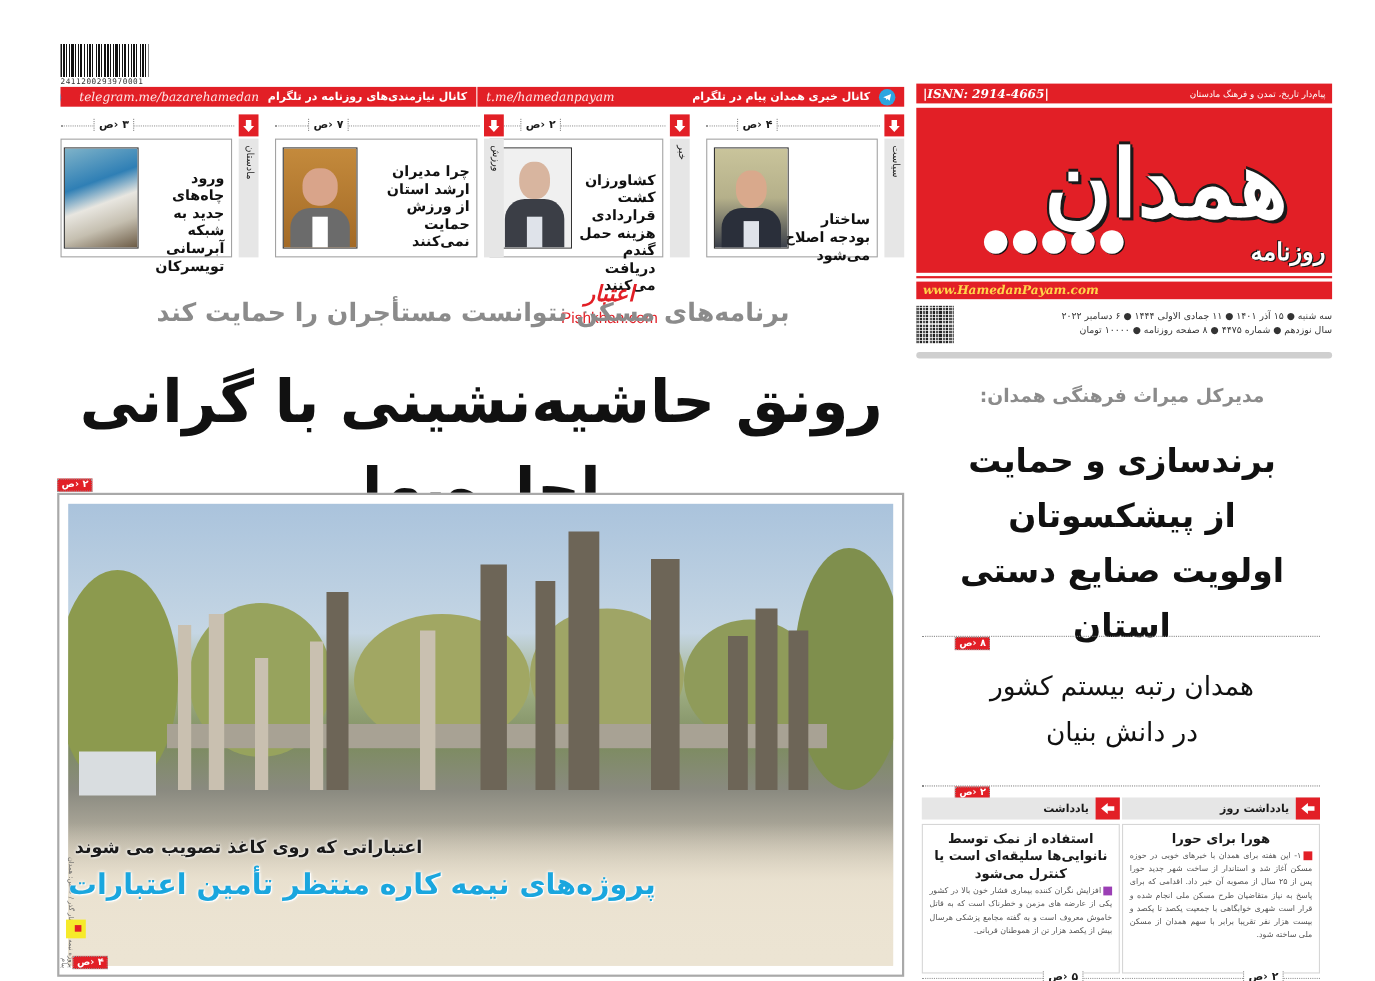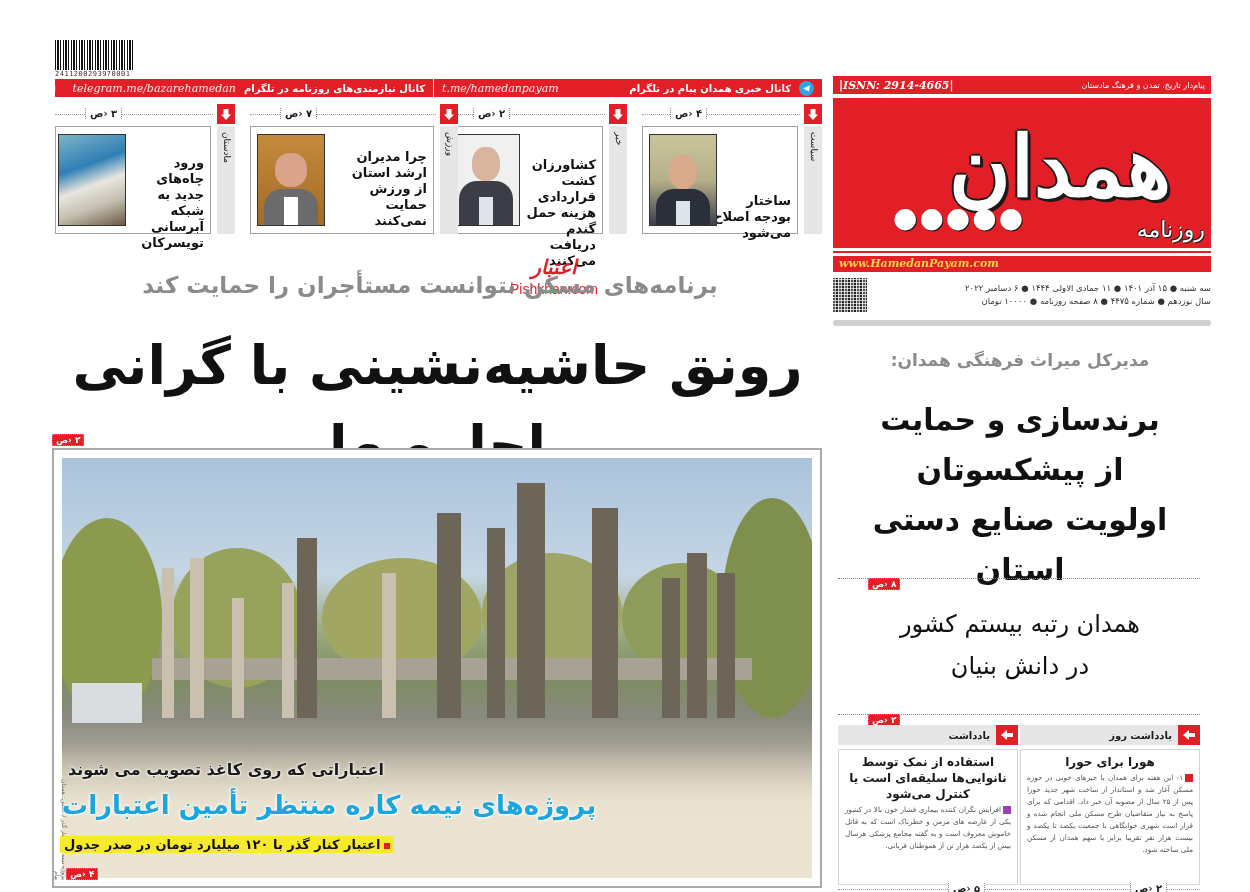--- a/index.html
+++ b/index.html
@@ -39,21 +39,21 @@
   .person .collar { position: absolute; left: 50%; transform: translateX(-50%); bottom: 0; width: 14px; height: 28px; background: #dfe3ea; }
 
   
   .mast { left: 833px; top: 76px; width: 378px; }
   .mast .topstrip { height: 18px; background: #e21f26; display: flex; justify-content: space-between; align-items: center; padding: 0 6px; color: #fff; }
   .mast .topstrip .slogan { font-size: 8px; }
   .mast .topstrip .issn { font-family: "DejaVu Serif", serif; font-style: italic; font-weight: bold; font-size: 11px; direction: ltr; }
   .mast .logo { margin-top: 4px; height: 150px; background: #e21f26; position: relative; overflow: hidden; }
   .mast .logo .name { position: absolute; right: 40px; top: 4px; font-family: "DejaVu Serif", serif; font-weight: bold; font-size: 84px; color: #fff; line-height: 130px; letter-spacing: -2px;
     text-shadow: 2px 0 #1a1a1a, -2px 0 #1a1a1a, 0 2px #1a1a1a, 0 -2px #1a1a1a, 3px 3px 0 #1a1a1a; }
-  .mast .logo .rooz { position: absolute; right: 6px; bottom: 6px; font-family: "DejaVu Serif", serif; font-size: 22px; font-weight: normal; color: #fff; text-shadow: 1px 1px 0 #1a1a1a, -1px -1px 0 #1a1a1a; }
+  .mast .logo .rooz { position: absolute; right: 6px; bottom: 6px; font-family: "DejaVu Serif", serif; font-size: 22px; font-weight: bold; color: #fff; text-shadow: 1px 1px 0 #1a1a1a, -1px -1px 0 #1a1a1a; }
   .mast .logo .dots { position: absolute; left: 60px; bottom: 14px; font-size: 28px; color: #fff; letter-spacing: 2px; text-shadow: 1px 1px 0 #111; direction: ltr; }
   .mast .rule { height: 2px; background: #e21f26; margin-top: 3px; }
   .mast .web { margin-top: 3px; height: 16px; background: #e21f26; color: #ffd54a; font-family: "DejaVu Serif", serif; font-style: italic; font-weight: bold; font-size: 11px; direction: ltr; text-align: left; padding: 1px 6px; }
   .mast .meta { margin-top: 6px; display: flex; gap: 6px; align-items: center; }
   .mast .meta .lines { flex: 1; font-size: 8.5px; color: #333; line-height: 13px; }
   .mast .qr { width: 34px; height: 34px; flex: none;
     background:
       repeating-linear-gradient(0deg, transparent 0 2px, rgba(255,255,255,.7) 2px 3px),
       repeating-linear-gradient(90deg, #555 0 2px, #bbb 2px 3px, #222 3px 5px, #ddd 5px 6px);
   }
@@ -276,21 +276,21 @@
     <div class="pillar" style="left:600px; top:120px; width:18px; height:140px;"></div>
     <div class="pillar" style="left:625px; top:95px; width:20px; height:165px;"></div>
     <div class="pillar" style="left:655px; top:115px; width:18px; height:145px;"></div>
     <div class="slab" style="left:10px; top:225px; width:70px; height:40px; background:#d9dde0;"></div>
     <div class="bottom-shade"></div>
   </div>
 </div>
 <div class="abs photo-credit">پروژه نیمه کاره کنار گذر / عکس: همدان پیام</div>
 <div class="abs photo-caption1">اعتباراتی که روی کاغذ تصویب می شوند</div>
 <div class="abs photo-caption2">پروژه‌های نیمه کاره منتظر تأمین اعتبارات</div>
-<div class="abs photo-caption3"><span class="bul"></span><span>اعتبار کنار گذر با ۱۲۰ میلیارد تومان در صدر جدول</span></div>
+<div class="abs photo-caption3"><span class="bul"></span></div>
 <div class="abs photo-ref"><span class="small-ref">۴ ‹ص</span></div>
 
 <div class="abs rc-kicker">مدیرکل میراث فرهنگی همدان:</div>
 <div class="abs rc-headline1">
   <div>برندسازی و حمایت</div>
   <div>از پیشکسوتان</div>
   <div>اولویت صنایع دستی استان</div>
 </div>
 <div class="abs rc-divider" style="top:578px;"></div>
 <div class="abs" style="left:868px; top:572px;"><span class="small-ref">۸ ‹ص</span></div>

